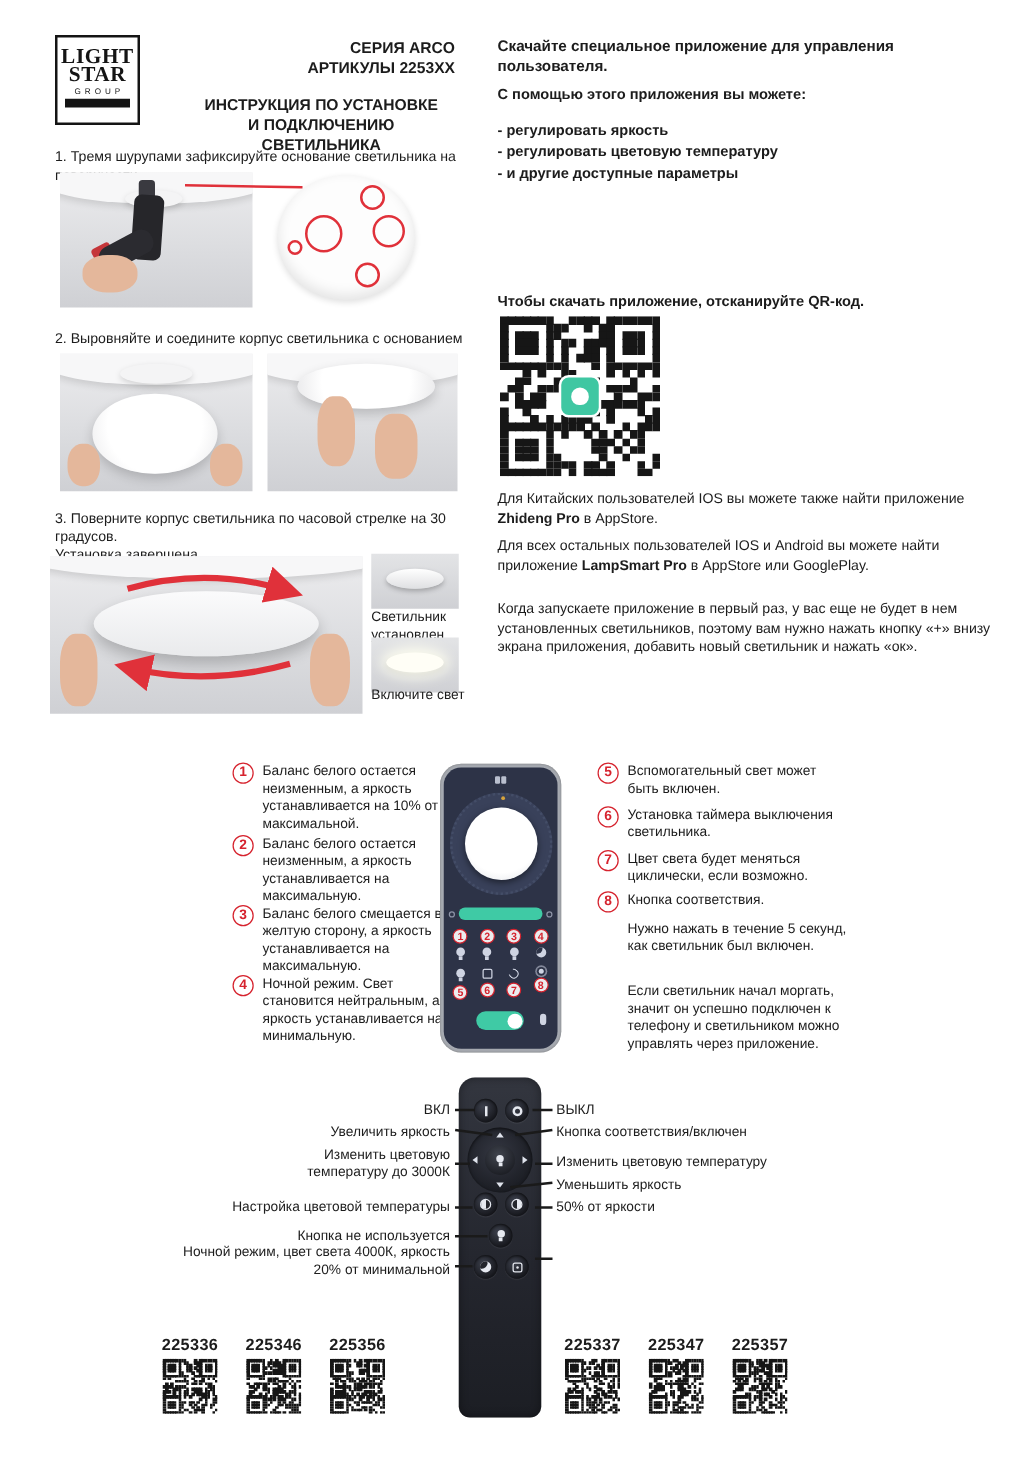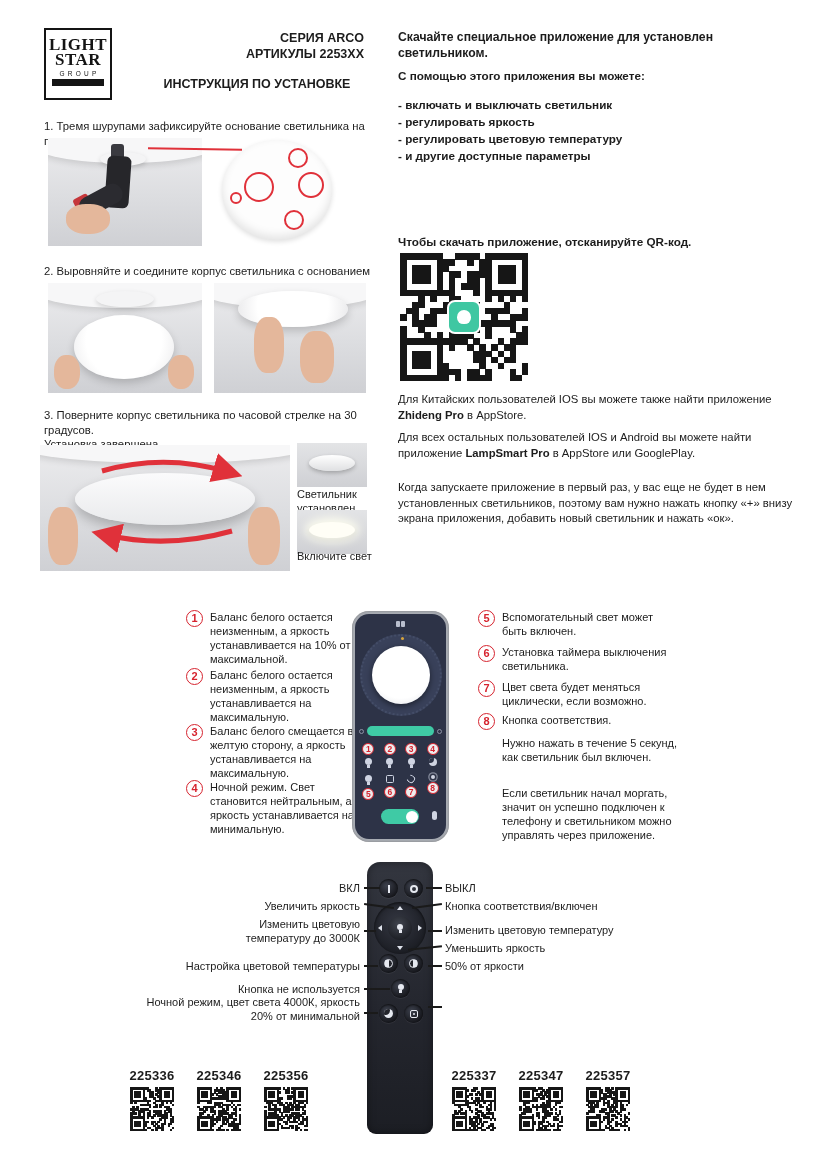--- a/index.html
+++ b/index.html
@@ -183,27 +183,27 @@
     <span class="logo-line">STAR</span>
     <span class="logo-group">GROUP</span>
     <span class="logo-bar"></span>
   </div>
 
   <div class="abs hdr">
     <div class="hdr-right">СЕРИЯ ARCO</div>
     <div class="hdr-right">АРТИКУЛЫ 2253XX</div>
     <div class="hdr-title">
       <div>ИНСТРУКЦИЯ ПО УСТАНОВКЕ</div>
+      <div>И ПОДКЛЮЧЕНИЮ СВЕТИЛЬНИКА</div>
     </div>
   </div>
 
-  <div class="abs rc rc-head">Скачайте специальное приложение для установлен светильником.</div>
+  <div class="abs rc rc-head">Скачайте специальное приложение для управления пользователя.</div>
   <div class="abs rc rc-youcan">С помощью этого приложения вы можете:</div>
   <div class="abs rc rc-feats">
-    <div>- включать и выключать светильник</div>
     <div>- регулировать яркость</div>
     <div>- регулировать цветовую температуру</div>
     <div>- и другие доступные параметры</div>
   </div>
   <div class="abs rc rc-qrhint">Чтобы скачать приложение, отсканируйте QR-код.</div>
 
   <div class="abs qr qr-big">
       <i style="left:0%;top:0%"></i>
       <i style="left:4.761904761904762%;top:0%"></i>
       <i style="left:9.523809523809524%;top:0%"></i>

